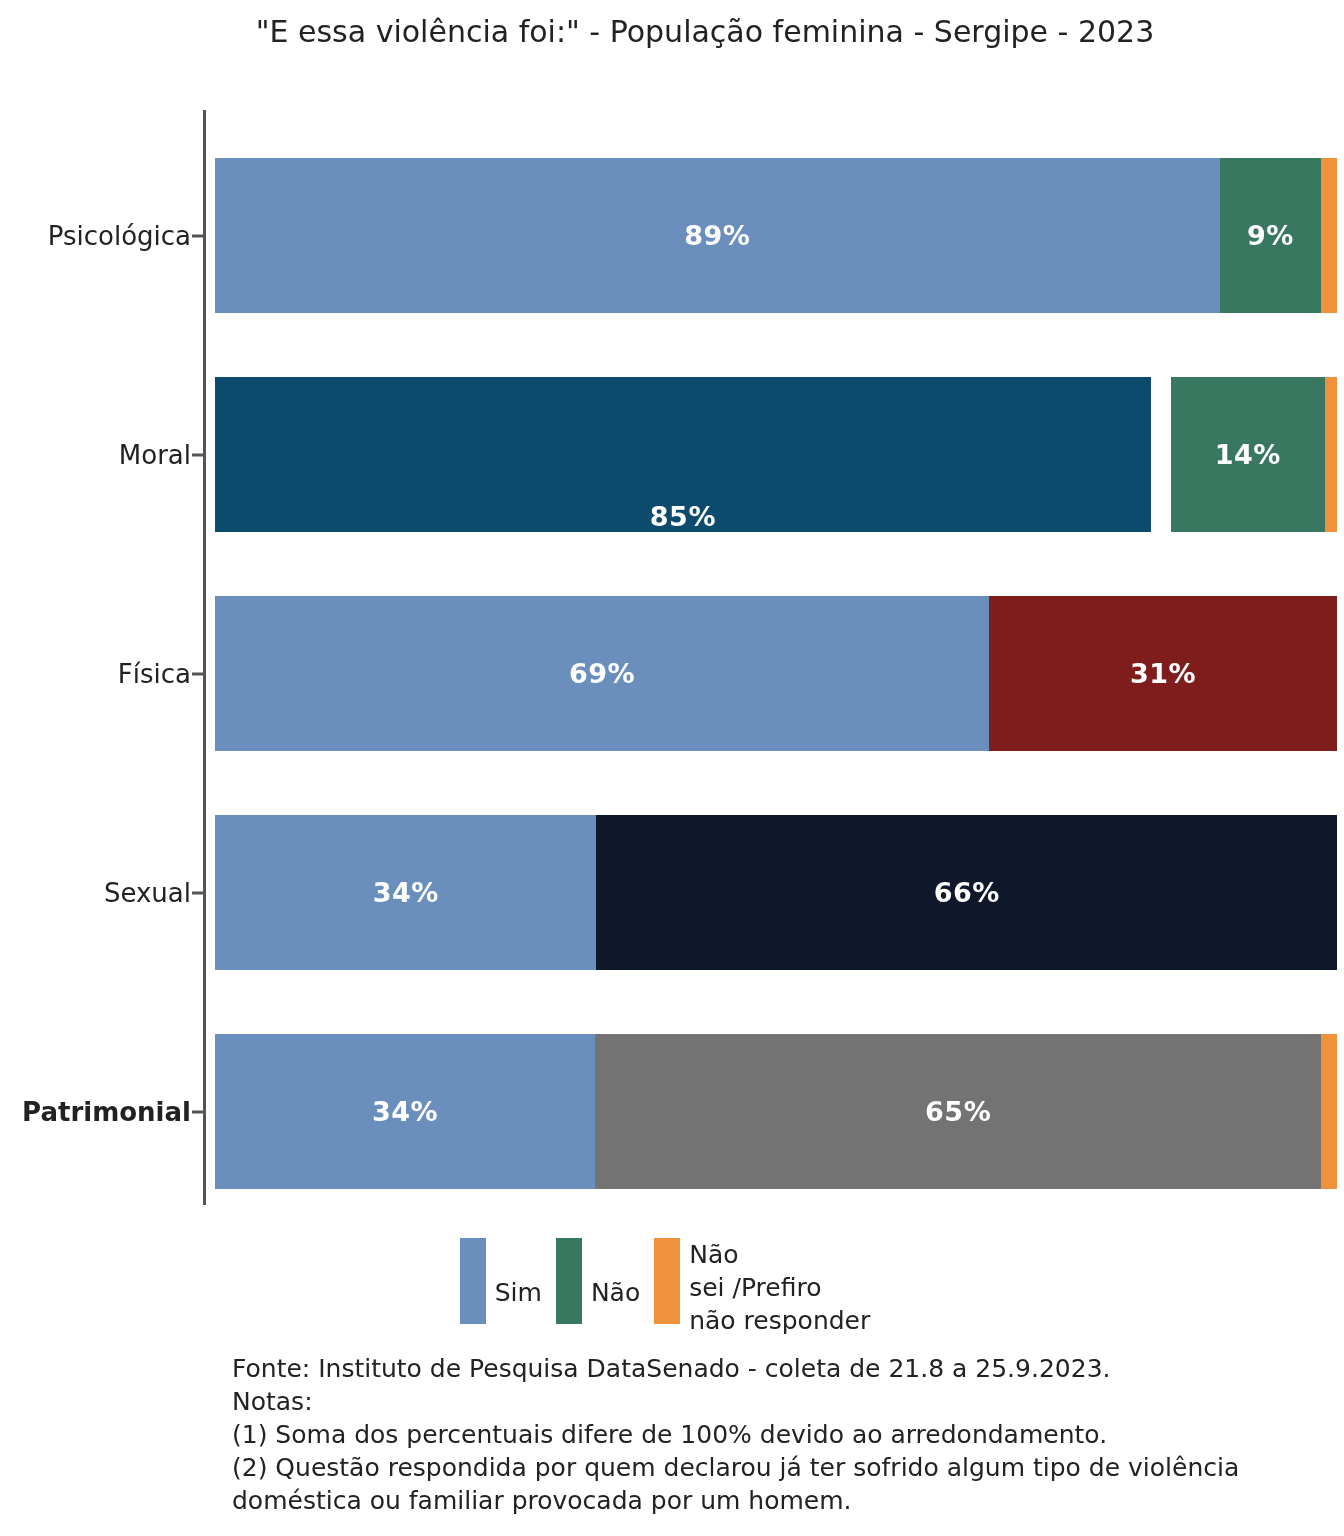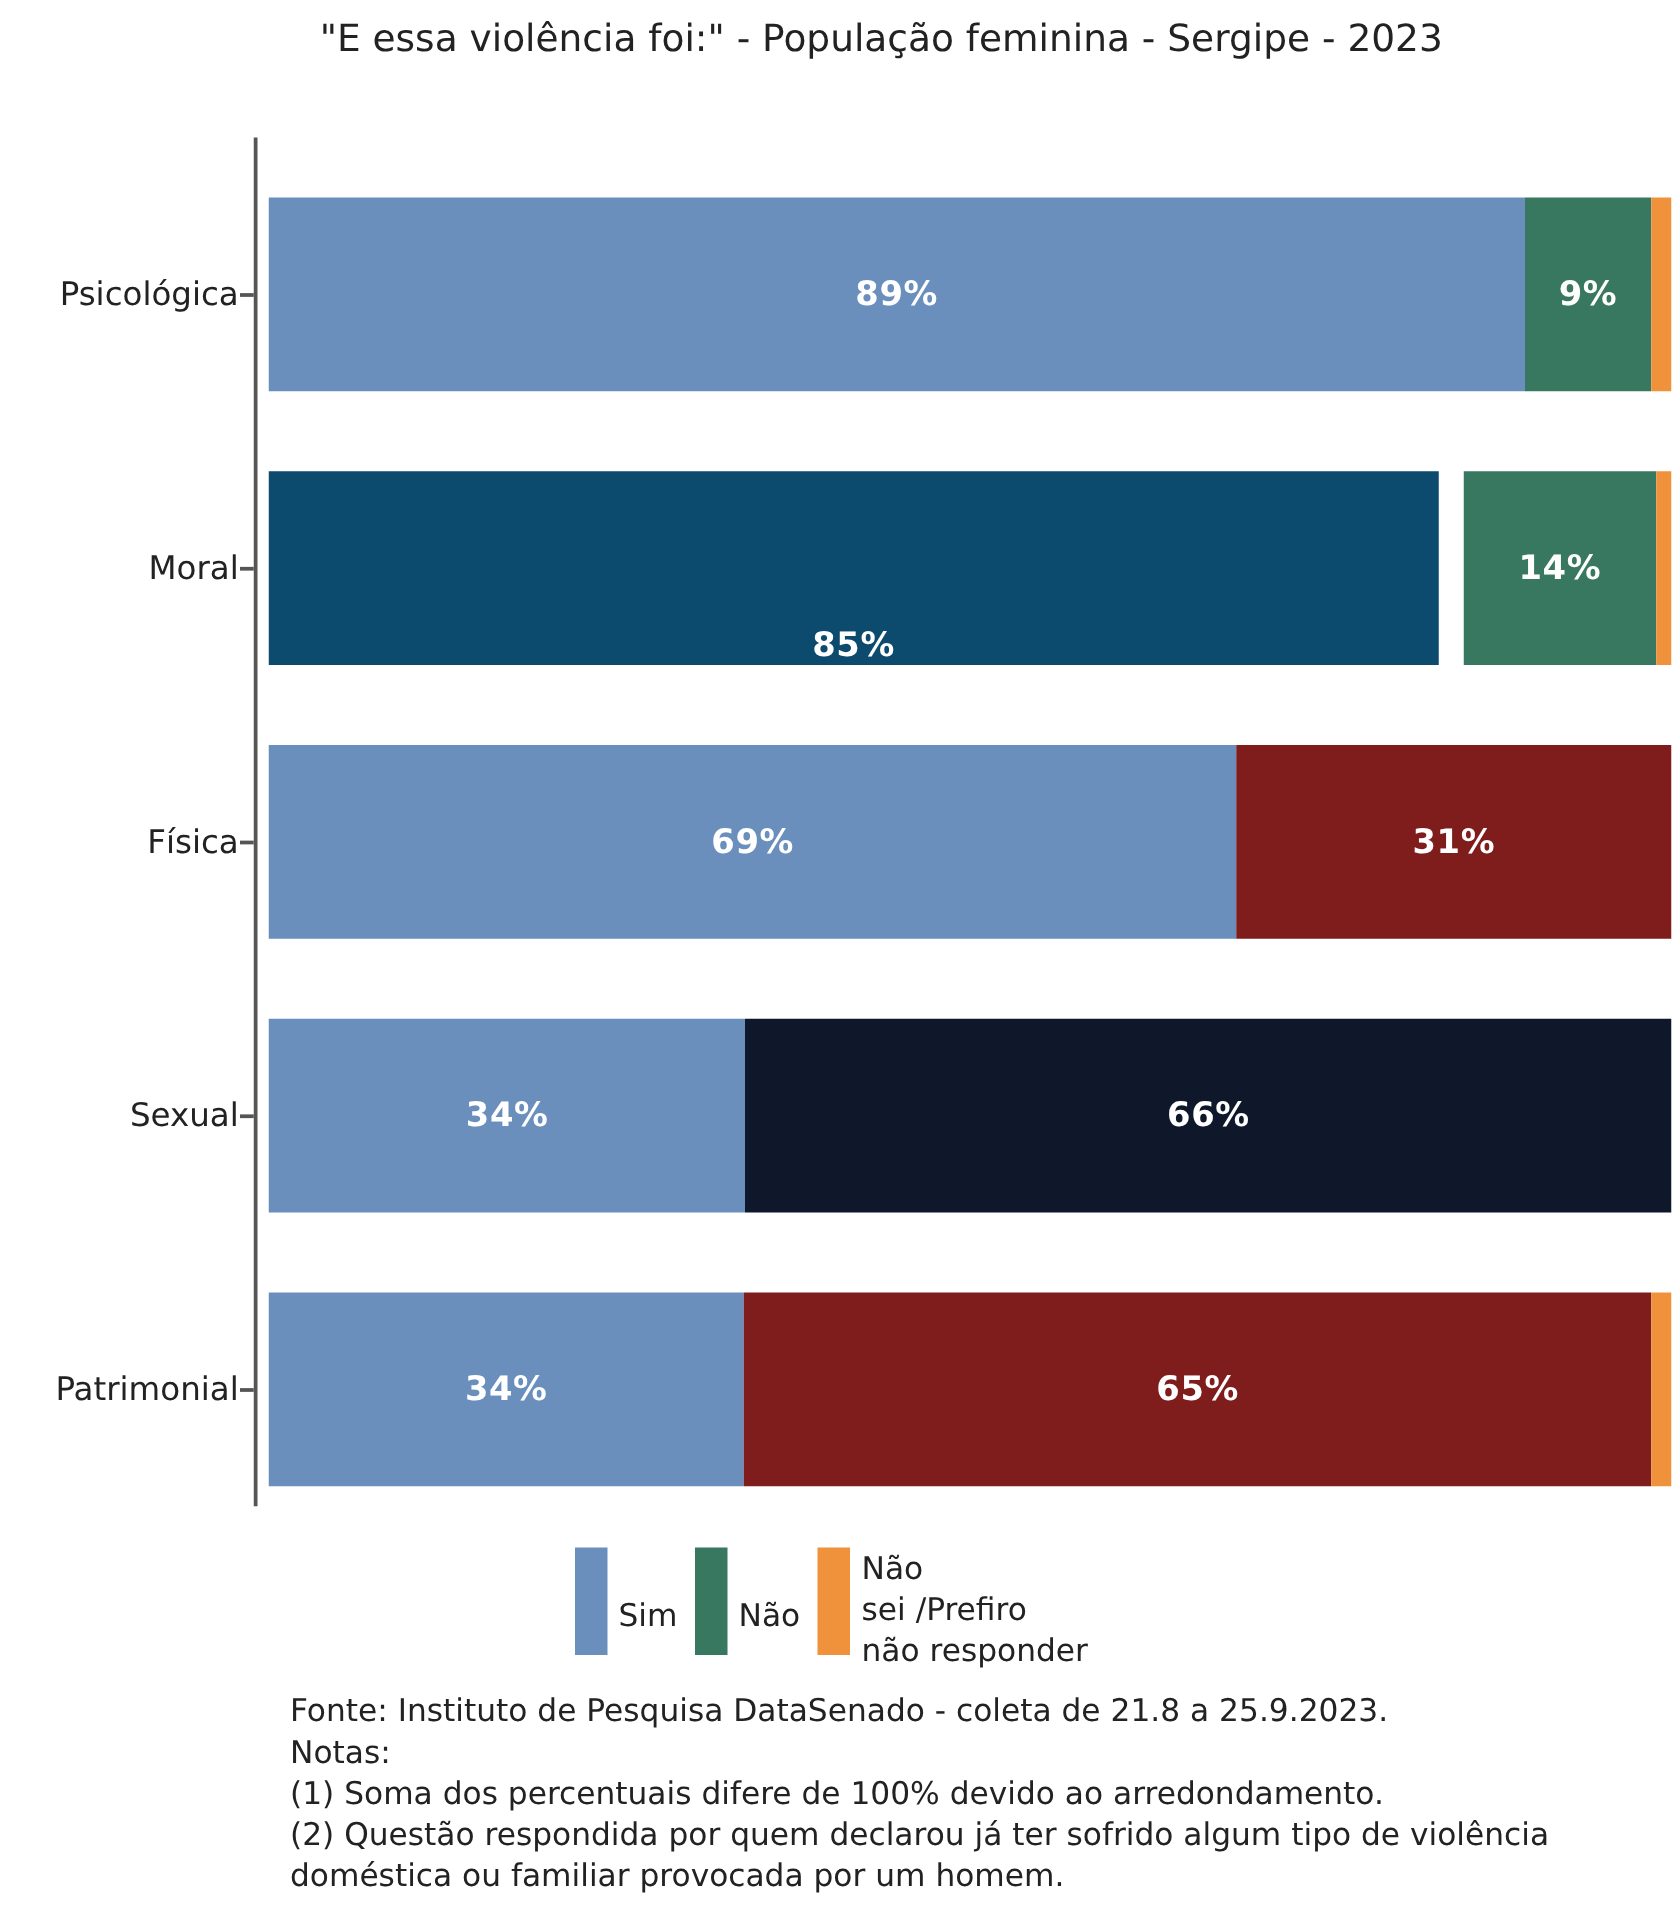--- a/index.html
+++ b/index.html
@@ -183,37 +183,37 @@
           <span class="seg-label">34%</span>
         </div>
         <div class="seg" style="width: 66%; background: #0f172a; text-align: center;">
           <span class="seg-label">66%</span>
         </div>
       </div>
       <div class="bar-row" style="top: 924px;">
         <div class="seg" style="width: 33.8645%; background: rgb(106, 143, 189);">
           <span class="seg-label">34%</span>
         </div>
-        <div class="seg" style="width: 64.741%; background: #7f1d1d;">
+        <div class="seg" style="width: 64.741%; background: #737373;">
           <span class="seg-label">65%</span>
         </div>
         <div class="seg" style="width: 1.39442%; background: rgb(240, 145, 60);"></div>
       </div>
     </div>
 
   <div id="y-ticks">
       <div class="y-tick-label" style="top: 235.5px;">Psicológica</div>
       <div class="y-tick-mark" style="top: 235.5px;"></div>
       <div class="y-tick-label" style="top: 454.5px;">Moral</div>
       <div class="y-tick-mark" style="top: 454.5px;"></div>
       <div class="y-tick-label" style="top: 673.5px;">Física</div>
       <div class="y-tick-mark" style="top: 673.5px;"></div>
       <div class="y-tick-label" style="top: 892.5px;">Sexual</div>
       <div class="y-tick-mark" style="top: 892.5px;"></div>
-      <div class="y-tick-label" style="top: 1111.5px;">Patrimonial</div>
+      <div class="y-tick-label" style="top: 1111.5px; font-weight: bold;">Patrimonial</div>
       <div class="y-tick-mark" style="top: 1111.5px;"></div>
     </div>
 
   <div class="legend" id="legend">
       <div class="legend-item">
         <div class="legend-swatch" style="background: rgb(106, 143, 189);"></div>
         <div class="legend-text single">Sim</div>
       </div>
       <div class="legend-item">
         <div class="legend-swatch" style="background: rgb(56, 119, 96);"></div>

